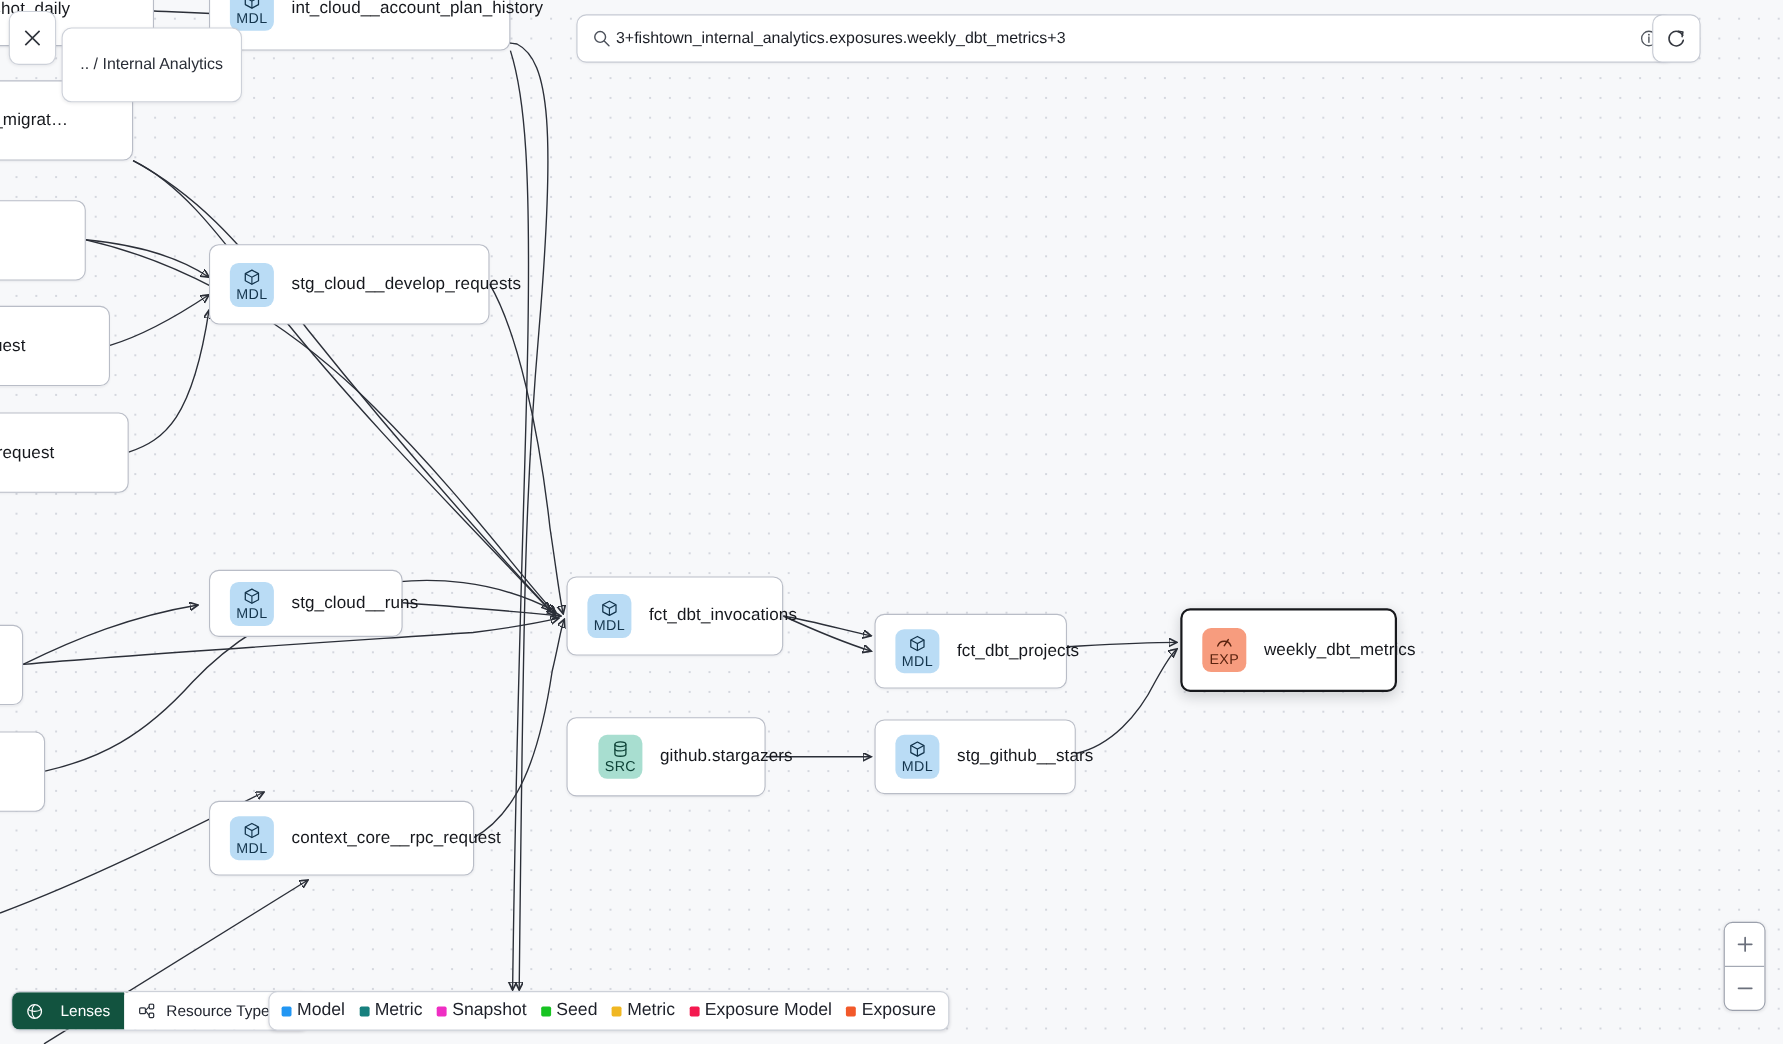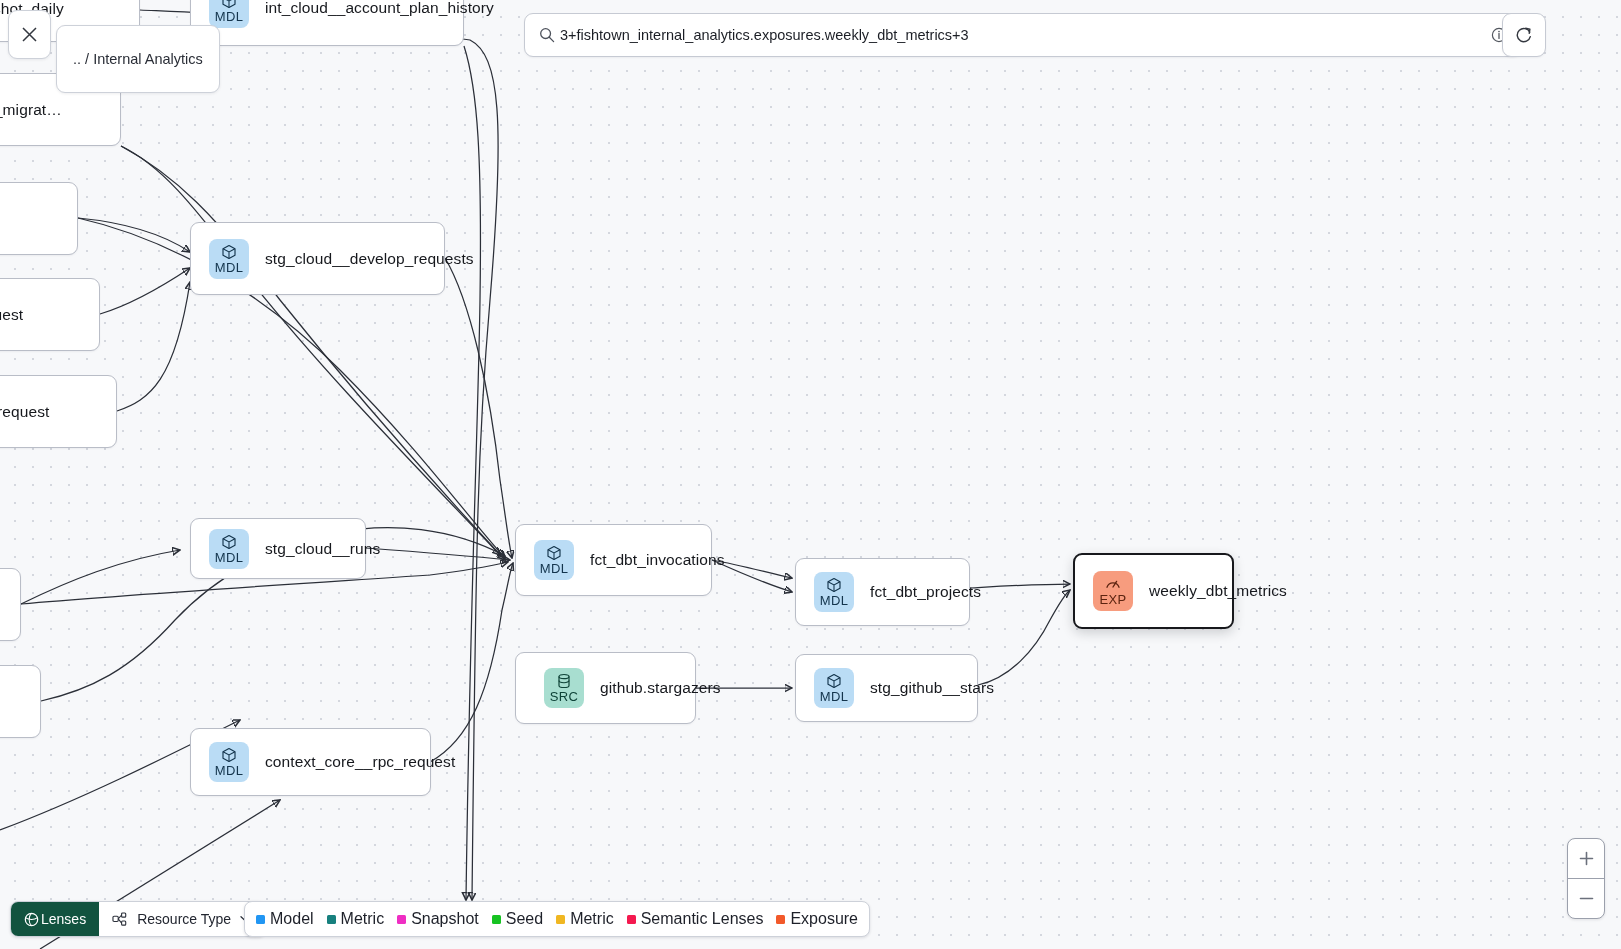--- a/index.html
+++ b/index.html
@@ -151,21 +151,21 @@
     height: 34px;
     display: flex;
     border-radius: 8px;
     box-shadow: 0 1px 3px rgba(16,20,30,.12);
     overflow: hidden;
     border: 1px solid #cdd1d9;
   }
   .lenses-btn {
     background: #12533f;
     color: #ffffff;
-    display: flex; align-items: center; gap: 2px;
+    display: flex; align-items: center; gap: 16px;
     padding: 0 13px;
     font-size: 14px;
     cursor: pointer;
   }
   .resource-type-btn {
     background: #ffffff;
     color: #222630;
     display: flex; align-items: center; gap: 9px;
     padding: 0 13px;
     font-size: 14px;
@@ -339,21 +339,21 @@
       <div class="node" style="left: 795px; top: 654px; width: 183px; height: 68px;">
         <div class="badge badge-mdl">
           <svg width="16" height="16" viewBox="0 0 16 16">
             <path d="M8 1.6 L14 4.8 L14 11.2 L8 14.4 L2 11.2 L2 4.8 Z" fill="none" stroke="#13344c" stroke-width="1.15" stroke-linejoin="round"></path>
             <path d="M2 4.8 L8 8 L14 4.8 M8 8 L8 14.4" fill="none" stroke="#13344c" stroke-width="1.05"></path>
           </svg>
           <span class="badge-text">MDL</span>
         </div>
         <span class="node-label">stg_github__stars</span>
       </div>
-      <div class="node selected" style="left: 1073px; top: 553px; width: 161px; height: 76px;">
+      <div class="node selected" style="left: 1073px; top: 553px; width: 197px; height: 76px;">
         <div class="badge badge-exp">
           <svg width="16" height="16" viewBox="0 0 16 16">
             <path d="M2 11.3 A6.3 6.3 0 0 1 14 11.3" fill="none" stroke="#5c2410" stroke-width="1.25" stroke-linecap="round"></path>
             <path d="M8 11 L11.6 5.4" fill="none" stroke="#5c2410" stroke-width="1.35" stroke-linecap="round"></path>
           </svg>
           <span class="badge-text">EXP</span>
         </div>
         <span class="node-label">weekly_dbt_metrics</span>
       </div>
     </div>
@@ -426,21 +426,21 @@
       <div class="legend-item">
         <span class="legend-swatch" style="background: rgb(23, 195, 34);"></span>
         <span>Seed</span>
       </div>
       <div class="legend-item">
         <span class="legend-swatch" style="background: rgb(240, 183, 34);"></span>
         <span>Metric</span>
       </div>
       <div class="legend-item">
         <span class="legend-swatch" style="background: rgb(244, 25, 79);"></span>
-        <span>Semantic Lenses</span>
+        <span>Exposure Model</span>
       </div>
       <div class="legend-item">
         <span class="legend-swatch" style="background: rgb(242, 89, 42);"></span>
         <span>Exposure</span>
       </div>
     </div>
 
   <div class="zoom-ctrl">
     <div class="zin">
       <svg width="15" height="15" viewBox="0 0 15 15">

